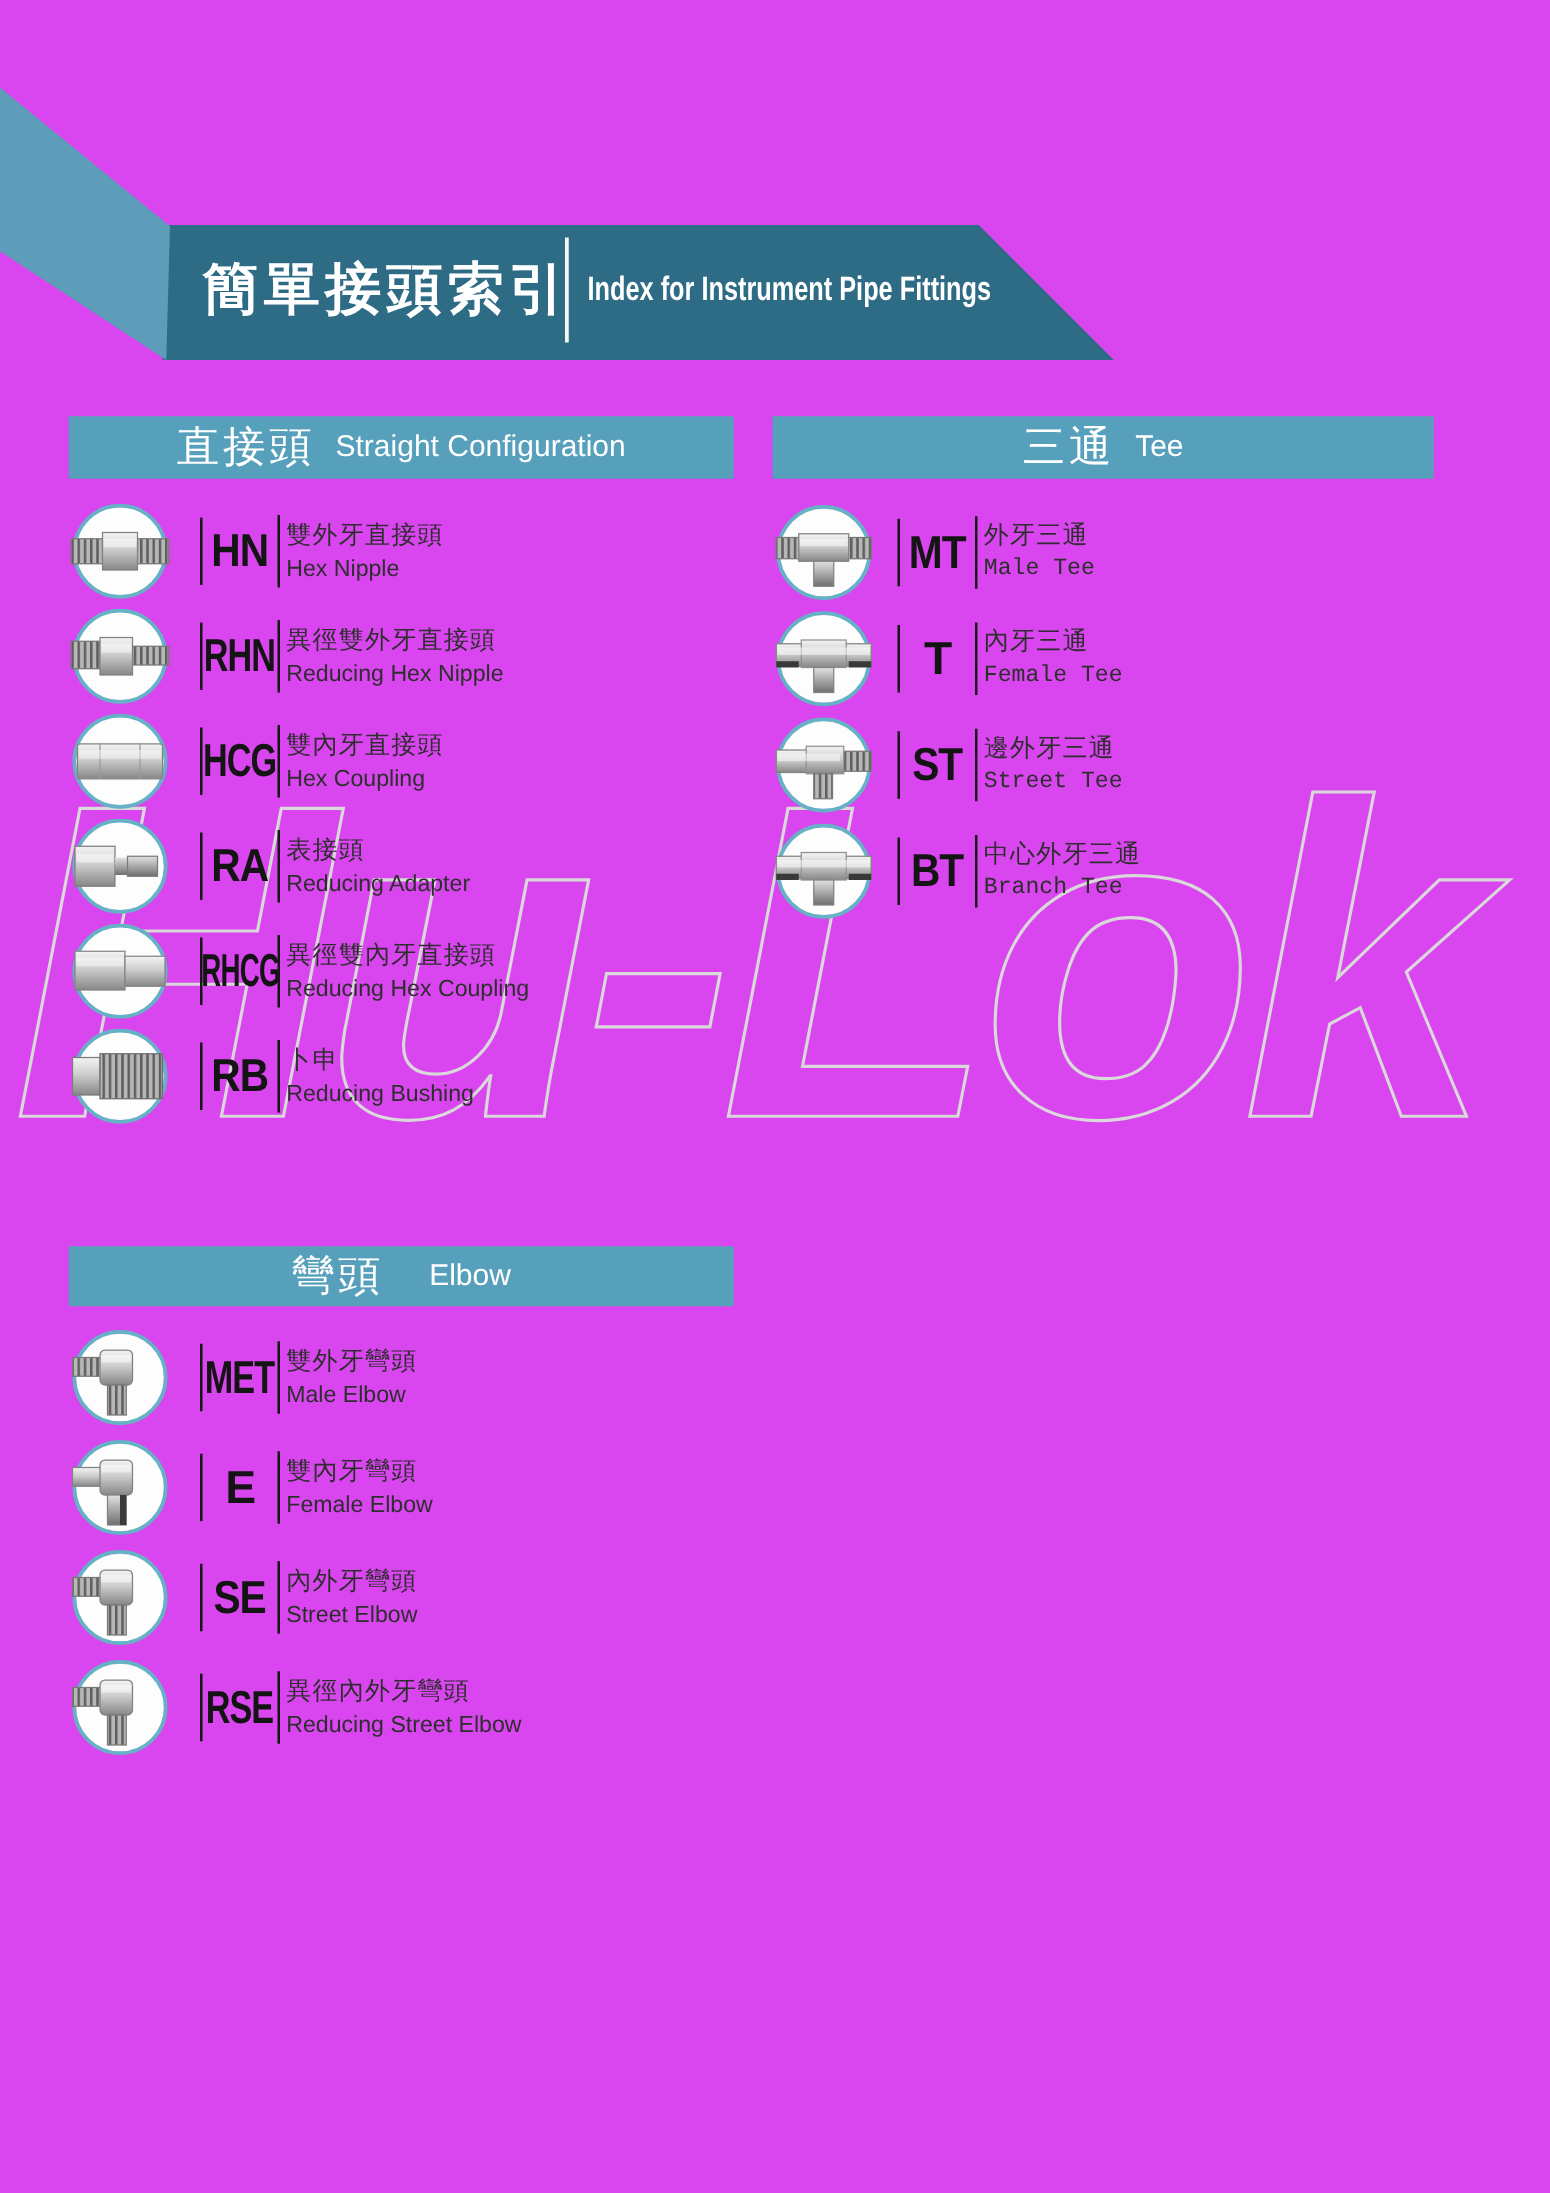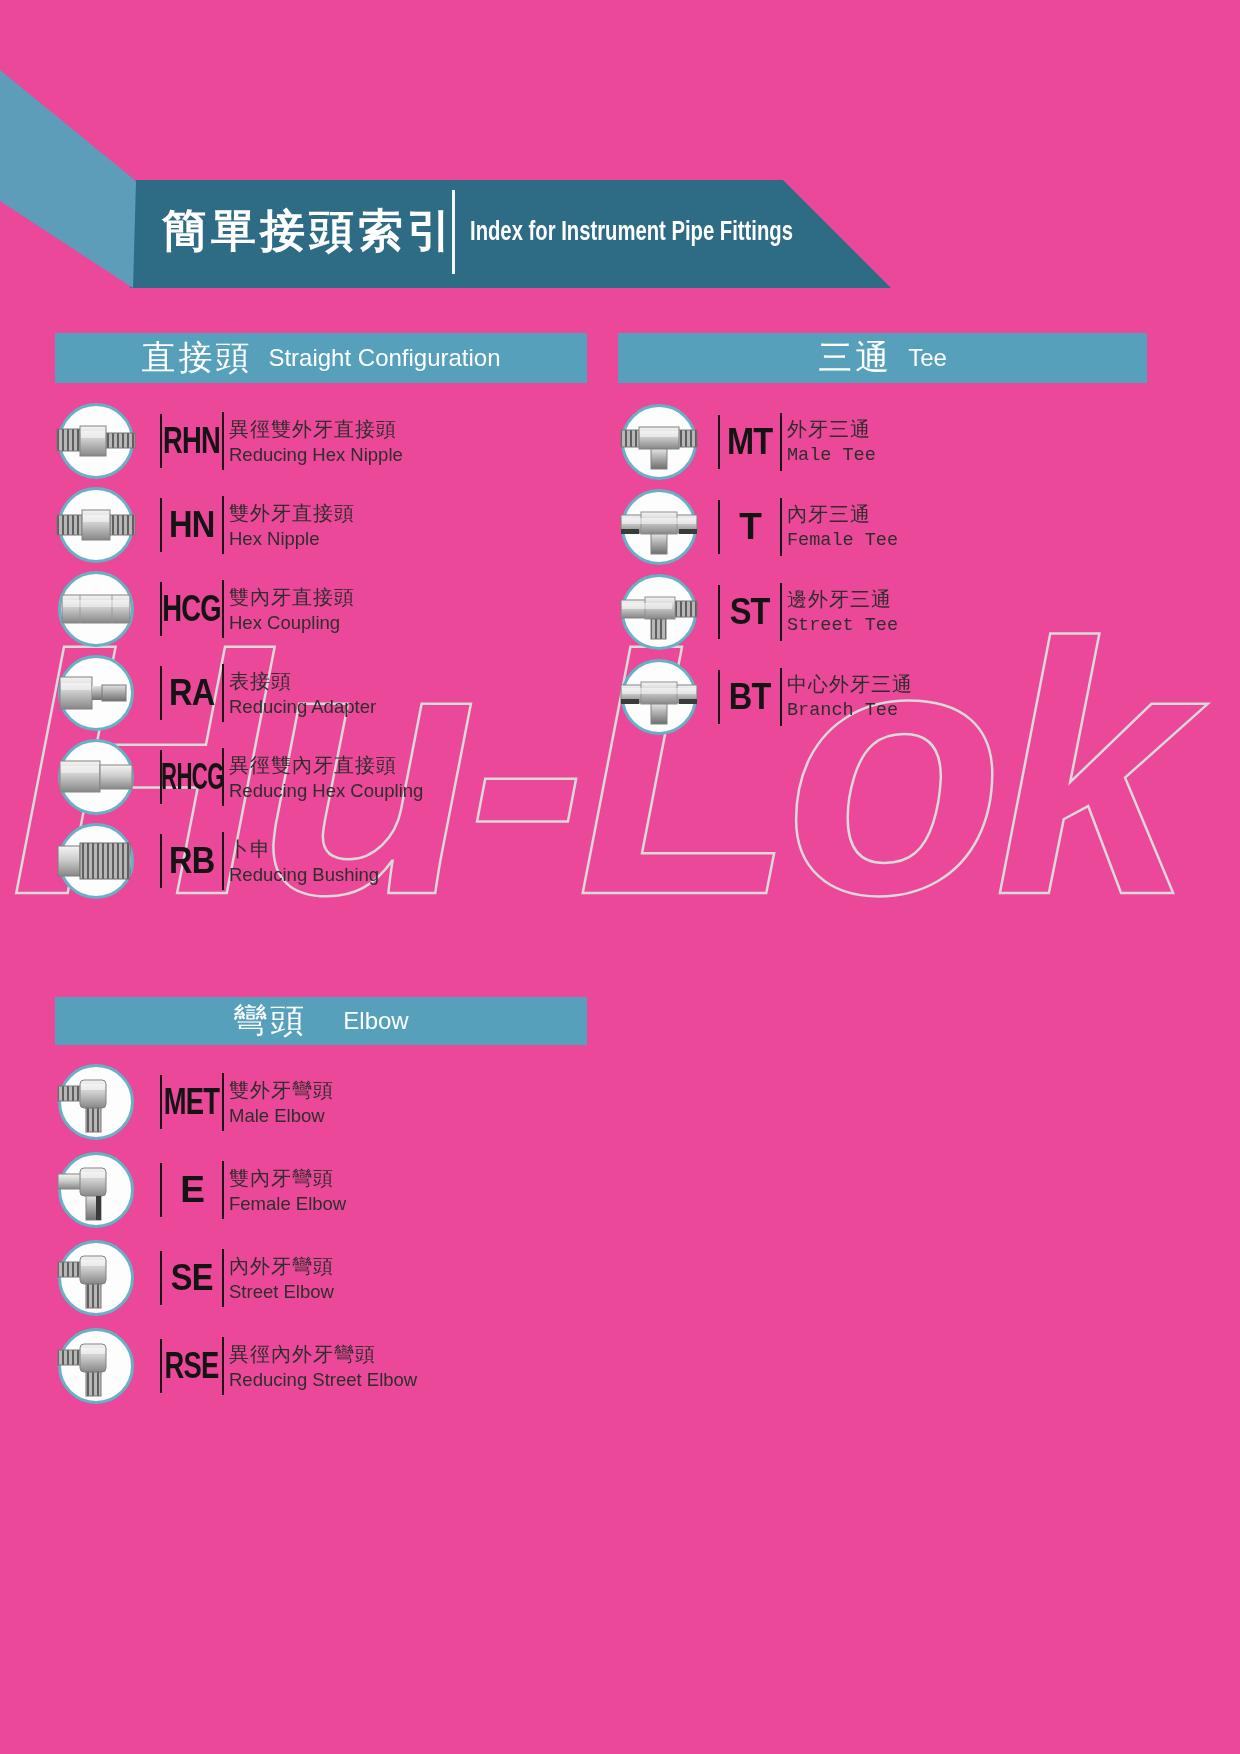--- a/index.html
+++ b/index.html
@@ -5,21 +5,21 @@
   :root{
     --banner:#2e6b85;
     --band:#5d9db9;
     --header:#57a0bb;
     --circle:#66b1c5;
     --ink:#141414;
     --label:#2e2e2e;
     --wm:#d9d9d9;
   }
   html,body{margin:0;padding:0;background:#fff;}
-  .page{position:relative;width:1240px;height:1754px;background:#ec4899;overflow:hidden;
+  .page{position:relative;width:1240px;height:1754px;background:#d946ef;overflow:hidden;
         font-family:"Liberation Sans","DejaVu Sans",sans-serif;}
 
   
   .banner-svg{position:absolute;left:0;top:0;z-index:1;}
   .poly-dark{fill:var(--banner);}
   .poly-light{fill:var(--band);}
   .banner-zh{position:absolute;left:162px;top:201px;z-index:2;font-size:45px;font-weight:bold;
              color:#fff;letter-spacing:4px;white-space:nowrap;}
   .banner-divider{position:absolute;left:452px;top:190px;width:3px;height:84px;
                   background:rgba(255,255,255,.95);z-index:2;}
@@ -106,56 +106,56 @@
   <div class="col col-straight">
     <div class="sec-header">
       <span class="sec-zh">直接頭</span>
       <span class="sec-en">Straight Configuration</span>
     </div>
     <div class="items">
         <div class="item">
     <div class="circle">
       <span class="photo">
               <svg viewBox="0 0 88 76">
+                <rect x="5" y="28" width="25" height="20" fill="url(#thr)" stroke="#777"></rect>
+                <rect x="58" y="28" width="25" height="20" fill="url(#thr)" stroke="#777"></rect>
+                <rect x="30" y="23" width="28" height="30" fill="url(#met)" stroke="#828282"></rect>
+                <rect x="31" y="28" width="26" height="7" fill="#fff" opacity=".5"></rect>
+              </svg>
+            </span>
+    </div>
+    <span class="vb vb1"></span>
+    <div class="codebox">
+      <span class="code" style="transform: scaleX(0.88);">HN</span>
+    </div>
+    <span class="vb vb2"></span>
+    <div class="labels">
+      <div class="zh">雙外牙直接頭</div>
+      <div class="en">Hex Nipple</div>
+    </div>
+  </div>
+        <div class="item">
+    <div class="circle">
+      <span class="photo">
+              <svg viewBox="0 0 88 76">
                 <rect x="5" y="26" width="23" height="22" fill="url(#thr)" stroke="#777"></rect>
                 <rect x="54" y="30" width="29" height="15" fill="url(#thr)" stroke="#777"></rect>
                 <rect x="28" y="23" width="26" height="30" fill="url(#met)" stroke="#828282"></rect>
                 <rect x="29" y="28" width="24" height="7" fill="#fff" opacity=".5"></rect>
               </svg>
             </span>
     </div>
     <span class="vb vb1"></span>
     <div class="codebox">
       <span class="code" style="transform: scaleX(0.74);">RHN</span>
     </div>
     <span class="vb vb2"></span>
     <div class="labels">
       <div class="zh">異徑雙外牙直接頭</div>
       <div class="en">Reducing Hex Nipple</div>
-    </div>
-  </div>
-        <div class="item">
-    <div class="circle">
-      <span class="photo">
-              <svg viewBox="0 0 88 76">
-                <rect x="5" y="28" width="25" height="20" fill="url(#thr)" stroke="#777"></rect>
-                <rect x="58" y="28" width="25" height="20" fill="url(#thr)" stroke="#777"></rect>
-                <rect x="30" y="23" width="28" height="30" fill="url(#met)" stroke="#828282"></rect>
-                <rect x="31" y="28" width="26" height="7" fill="#fff" opacity=".5"></rect>
-              </svg>
-            </span>
-    </div>
-    <span class="vb vb1"></span>
-    <div class="codebox">
-      <span class="code" style="transform: scaleX(0.88);">HN</span>
-    </div>
-    <span class="vb vb2"></span>
-    <div class="labels">
-      <div class="zh">雙外牙直接頭</div>
-      <div class="en">Hex Nipple</div>
     </div>
   </div>
         <div class="item">
     <div class="circle">
       <span class="photo">
               <svg viewBox="0 0 88 76">
                 <rect x="10" y="24" width="68" height="28" rx="2" fill="url(#met)" stroke="#848484"></rect>
                 <line x1="28" y1="24" x2="28" y2="52" stroke="#9b9b9b"></line>
                 <line x1="60" y1="24" x2="60" y2="52" stroke="#9b9b9b"></line>
                 <rect x="11" y="29" width="66" height="7" fill="#fff" opacity=".45"></rect>

